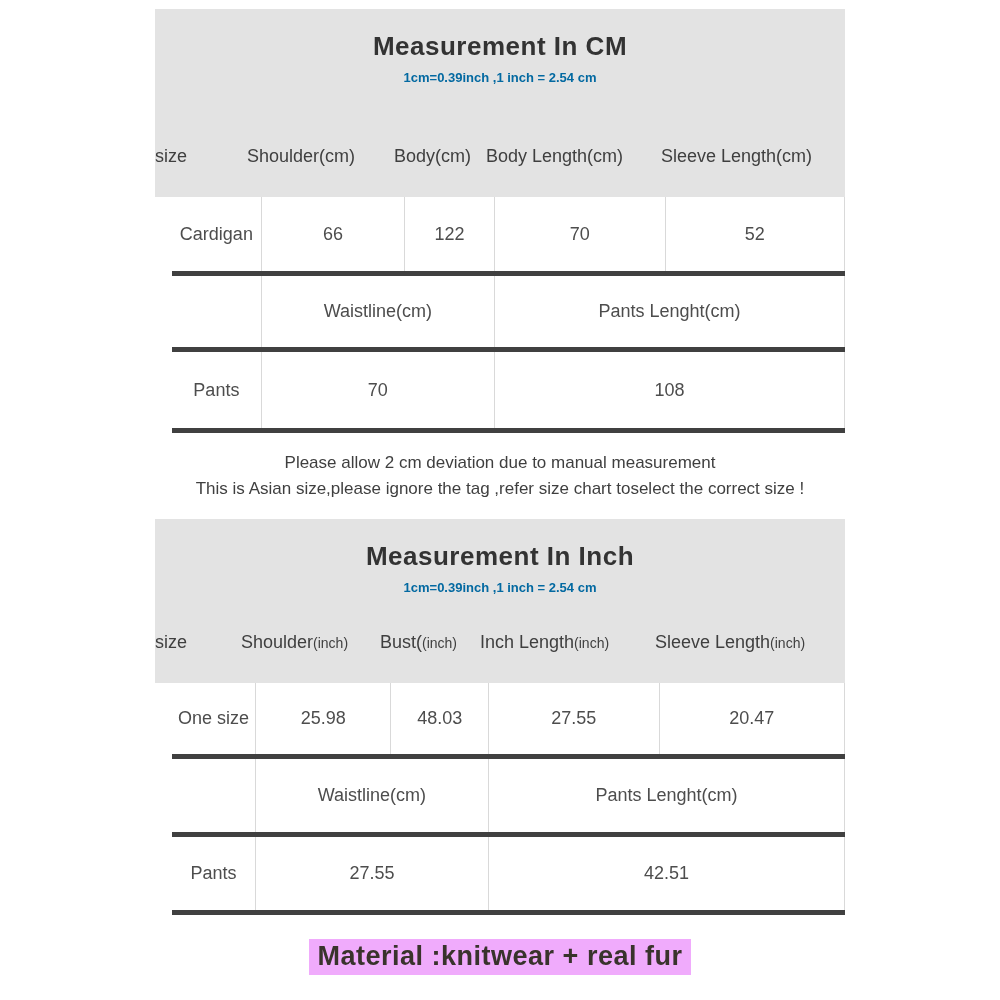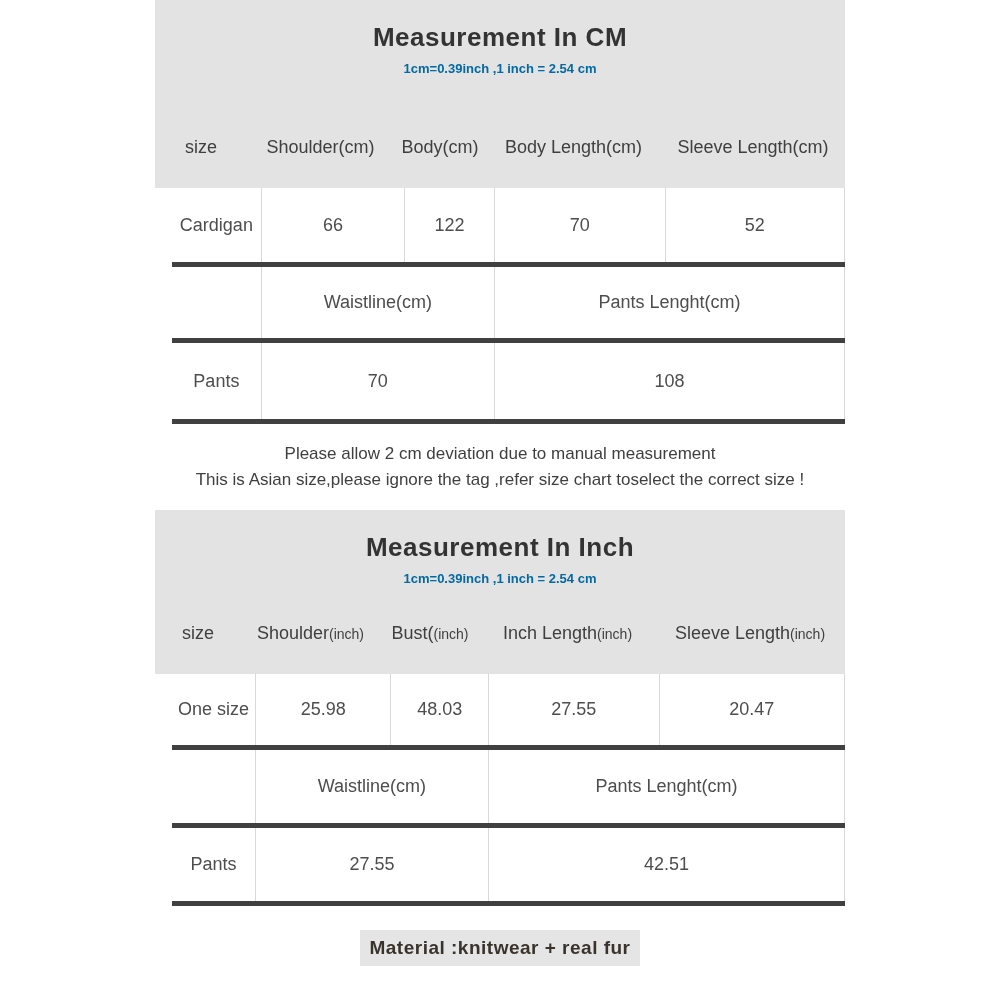--- a/index.html
+++ b/index.html
@@ -3,21 +3,21 @@
 <meta charset="utf-8">
 <style>
   * { margin: 0; padding: 0; box-sizing: border-box; }
   html, body { background: #ffffff; }
   body {
     width: 1000px; height: 1000px;
     font-family: "Liberation Sans", "DejaVu Sans", sans-serif;
     color: #4a4a4a;
     overflow: hidden;
   }
-  .page { width: 1000px; height: 1000px; padding-top: 0; }
+  .page { width: 1000px; height: 1000px; padding-top: 9px; }
   .panel { width: 690px; margin: 0 auto; }
 
   
   .t-head {
     background: #e3e3e3;
     display: flex; flex-direction: column;
     text-align: center;
   }
   .t-head.cm { height: 188px; }
   .t-head.in { height: 164px; }
@@ -30,21 +30,21 @@
   .t-sub {
     margin-top: 9px;
     font-size: 13px; line-height: 16px;
     font-weight: bold; color: #0369a1;
   }
   .t-cols {
     margin-top: auto; margin-bottom: 30px;
     display: flex; align-items: center;
     font-size: 18px; color: #3f3f3f;
   }
-  .hc { text-align: center; white-space: nowrap; }
+  .hc { text-align: left; white-space: nowrap; }
   .hc .suffix { font-size: 14px; }
 
   
   .r { display: flex; border-bottom: 5px solid #404040; margin-left: 17px; }
   .cell {
     display: flex; align-items: center; justify-content: center;
     border-right: 1px solid #d9d9d9;
     font-size: 18px; color: #4d4d4d;
     white-space: nowrap;
   }
@@ -79,23 +79,23 @@
     display: flex; flex-direction: column;
     align-items: center; justify-content: center;
     font-size: 17px; line-height: 26px; color: #3f3f3f;
     text-align: center;
   }
 
   
   .material-wrap { margin-top: 24px; text-align: center; }
   .material {
     display: inline-block;
-    background: #e5e5e5;
+    background: #f0abfc;
     color: #39332c;
-    font-size: 19px; font-weight: bold;
+    font-size: 27px; font-weight: bold;
     line-height: 29px;
     padding: 3px 9px 4px 9px;
     letter-spacing: 0.5px;
   }
 </style>
 </head>
 <body>
 
 <div class="page">
 

